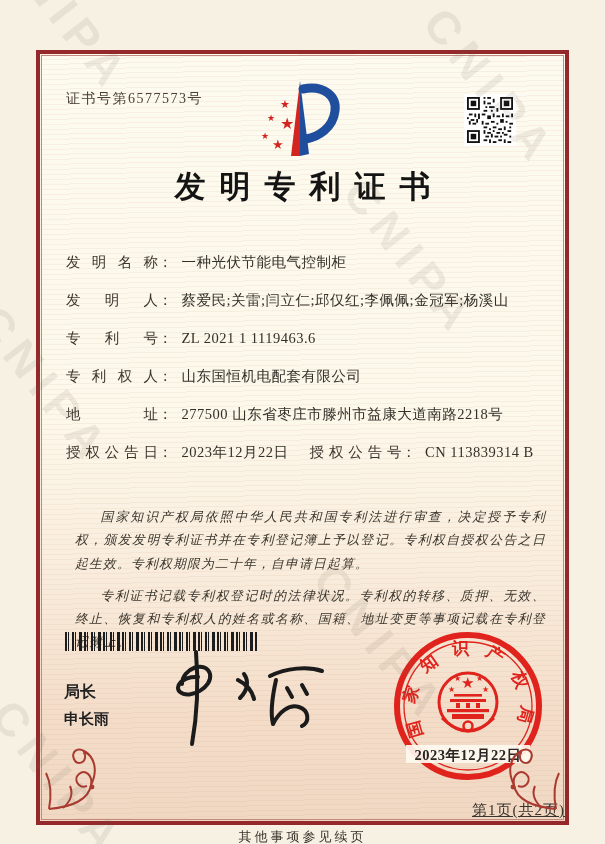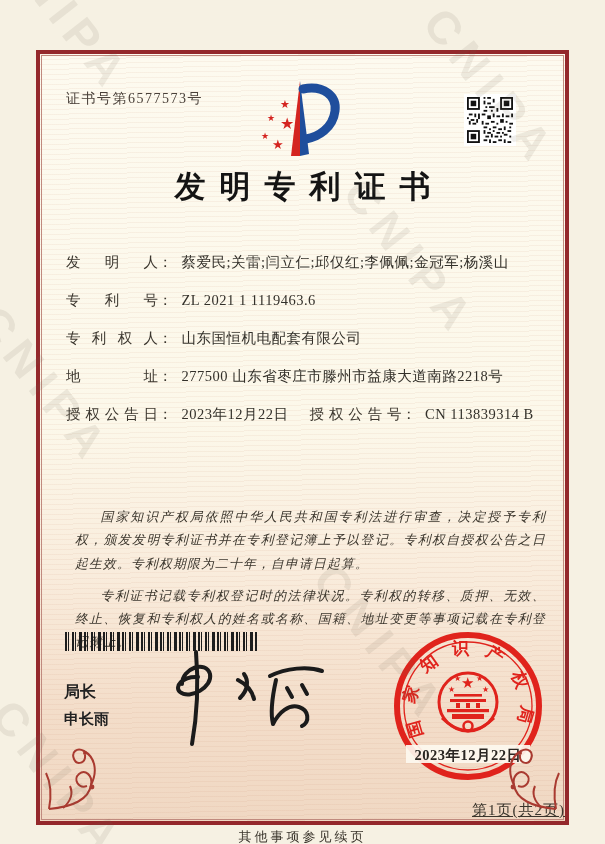--- a/index.html
+++ b/index.html
@@ -156,20 +156,23 @@
           <rect x="20" y="23" width="1" height="2"></rect>
           <rect x="22" y="24" width="2" height="1"></rect>
       </g>
     </svg>
   </div>
 
   <div class="title">发明专利证书</div>
 
   <div class="fields">
     <div class="frow">
+      <span class="lbl">发明名称</span><span class="colon">：</span><span class="val">一种光伏节能电气控制柜</span>
+    </div>
+    <div class="frow">
       <span class="lbl">发明人</span><span class="colon">：</span><span class="val">蔡爱民;关雷;闫立仁;邱仅红;李佩佩;金冠军;杨溪山</span>
     </div>
     <div class="frow">
       <span class="lbl">专利号</span><span class="colon">：</span><span class="val">ZL 2021 1 1119463.6</span>
     </div>
     <div class="frow">
       <span class="lbl">专利权人</span><span class="colon">：</span><span class="val">山东国恒机电配套有限公司</span>
     </div>
     <div class="frow">
       <span class="lbl">地址</span><span class="colon">：</span><span class="val">277500 山东省枣庄市滕州市益康大道南路2218号</span>

